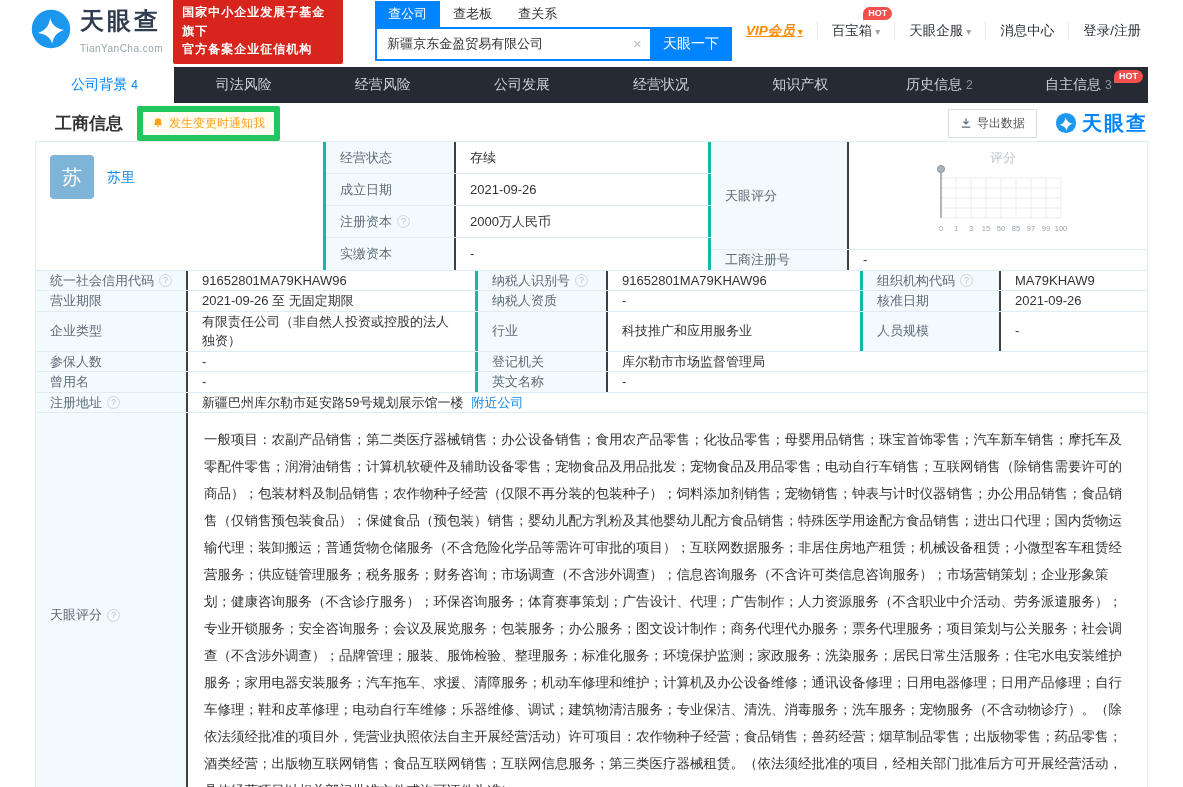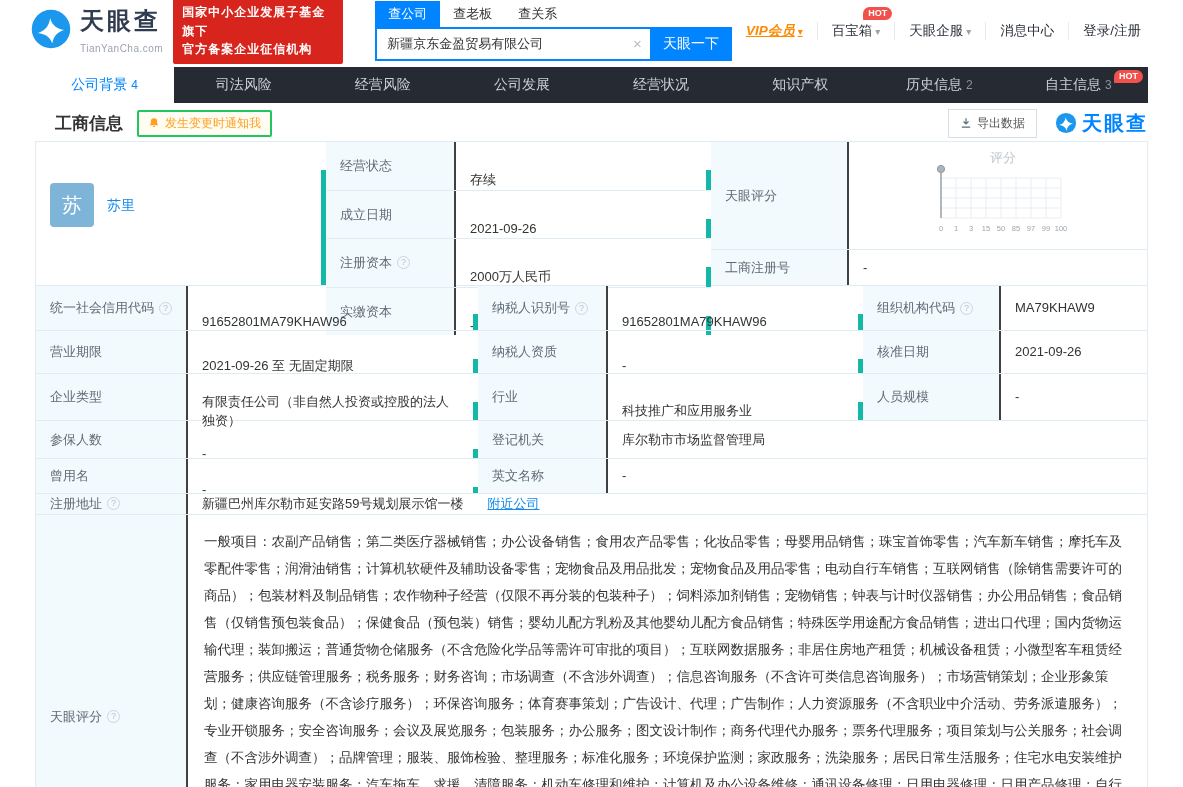--- a/index.html
+++ b/index.html
@@ -36,32 +36,32 @@
   .tb { flex:1; display:flex; align-items:center; justify-content:center; gap:4px;
     color:#ccd1d9; font-size:14px; cursor:pointer; position:relative; }
   .tb.on { background:#fff; color:#0084ff; }
   .tb .cnt { font-size:12px; color:#8d939e; }
   .tb.on .cnt { color:#0084ff; }
   .tb .hot { top:3px; right:5px; }
   
   .sechdr { margin:0 35px; height:34px; display:flex; align-items:center; padding:6px 0 0 20px; }
   .sectitle { font-size:17px; font-weight:bold; color:#333; }
   .notify { margin-left:14px; display:flex; align-items:center; gap:5px; font-size:12px; color:#ffa022;
-    background:#fffdf2; border:2px solid #22c55e; padding:3px 9px; border-radius:2px; cursor:pointer; }
+    background:#fffdf2; border:6px solid #22c55e; padding:3px 9px; border-radius:2px; cursor:pointer; }
   .secright { margin-left:auto; display:flex; align-items:center; }
   .export { display:flex; align-items:center; gap:5px; border:1px solid #d9dfe4; background:#fff;
     color:#555; font-size:12px; padding:5px 11px; cursor:pointer; font-family:inherit; }
   .wm { display:flex; align-items:center; gap:5px; margin-left:18px; }
   .wm .t { font-size:20px; font-weight:bold; color:#0084ff; letter-spacing:2px; }
   
   .tbl { margin:4px 35px 0; border:1px solid #dfecf4; height:650px; display:flex; flex-direction:column; }
   .lbl { background:#f3fafd; color:#5f6b76; font-size:13px; display:flex; align-items:center;
     padding:0 14px; border-right:2px solid #404040; flex-wrap:wrap; align-content:center; line-height:1.5; }
   .val { color:#333; font-size:13px; display:flex; align-items:center; padding:0 14px; line-height:1.5; }
-  .br { border-right:5px solid #14b8a6;margin-top:28px; }
+  .br { border-right:3px solid #14b8a6; }
   .bb { border-bottom:1px solid #dfecf4; }
   .w1{width:152px;flex-shrink:0;} .w2{width:290px;flex-shrink:0;} .w3{width:130px;flex-shrink:0;}
   .w4{width:255px;flex-shrink:0;} .w5{width:138px;flex-shrink:0;} .w6{flex:1;}
   .row { display:flex; }
   .help { display:inline-block; width:13px; height:13px; border:1px solid #ccd6dd; border-radius:50%;
     color:#b8c4cc; font-size:9px; line-height:11px; text-align:center; margin-left:5px; cursor:pointer;
     flex-shrink:0; }
   .r1right { flex:1; display:flex; }
   .r1l { width:385px; flex-shrink:0; display:flex; flex-direction:column; }
   .srow { flex:1; display:flex; }
@@ -315,21 +315,21 @@
     <div class="val w6">-</div>
   </div>
 
   <div class="row bb" style="height:35px;">
     <div class="lbl w1">
       <span>注册地址</span>
         <span class="help">?</span>
     </div>
     <div class="val w6">
       <span>新疆巴州库尔勒市延安路59号规划展示馆一楼</span>
-      <a class="link" style="margin-left:24px;text-decoration:underline;">附近公司</a>
+      <a class="link" style="margin-left:8px;">附近公司</a>
     </div>
   </div>
 
   <div class="row" style="flex:1;">
     <div class="lbl w1">
       <span>天眼评分</span>
         <span class="help">?</span>
     </div>
     <div class="w6">
       <span class="scopeval">一般项目：农副产品销售；第二类医疗器械销售；办公设备销售；食用农产品零售；化妆品零售；母婴用品销售；珠宝首饰零售；汽车新车销售；摩托车及零配件零售；润滑油销售；计算机软硬件及辅助设备零售；宠物食品及用品批发；宠物食品及用品零售；电动自行车销售；互联网销售（除销售需要许可的商品）；包装材料及制品销售；农作物种子经营（仅限不再分装的包装种子）；饲料添加剂销售；宠物销售；钟表与计时仪器销售；办公用品销售；食品销售（仅销售预包装食品）；保健食品（预包装）销售；婴幼儿配方乳粉及其他婴幼儿配方食品销售；特殊医学用途配方食品销售；进出口代理；国内货物运输代理；装卸搬运；普通货物仓储服务（不含危险化学品等需许可审批的项目）；互联网数据服务；非居住房地产租赁；机械设备租赁；小微型客车租赁经营服务；供应链管理服务；税务服务；财务咨询；市场调查（不含涉外调查）；信息咨询服务（不含许可类信息咨询服务）；市场营销策划；企业形象策划；健康咨询服务（不含诊疗服务）；环保咨询服务；体育赛事策划；广告设计、代理；广告制作；人力资源服务（不含职业中介活动、劳务派遣服务）；专业开锁服务；安全咨询服务；会议及展览服务；包装服务；办公服务；图文设计制作；商务代理代办服务；票务代理服务；项目策划与公关服务；社会调查（不含涉外调查）；品牌管理；服装、服饰检验、整理服务；标准化服务；环境保护监测；家政服务；洗染服务；居民日常生活服务；住宅水电安装维护服务；家用电器安装服务；汽车拖车、求援、清障服务；机动车修理和维护；计算机及办公设备维修；通讯设备修理；日用电器修理；日用产品修理；自行车修理；鞋和皮革修理；电动自行车维修；乐器维修、调试；建筑物清洁服务；专业保洁、清洗、消毒服务；洗车服务；宠物服务（不含动物诊疗）。（除依法须经批准的项目外，凭营业执照依法自主开展经营活动）许可项目：农作物种子经营；食品销售；兽药经营；烟草制品零售；出版物零售；药品零售；酒类经营；出版物互联网销售；食品互联网销售；互联网信息服务；第三类医疗器械租赁。（依法须经批准的项目，经相关部门批准后方可开展经营活动，具体经营项目以相关部门批准文件或许可证件为准）</span>

